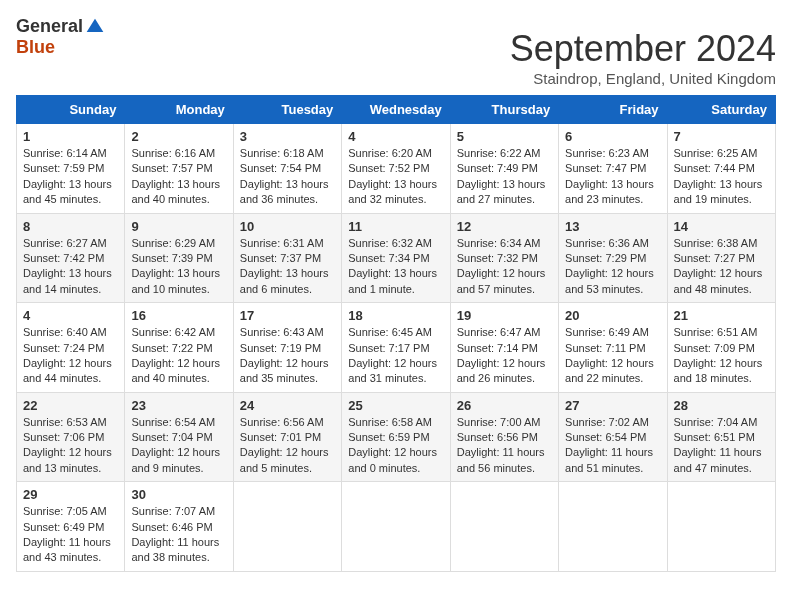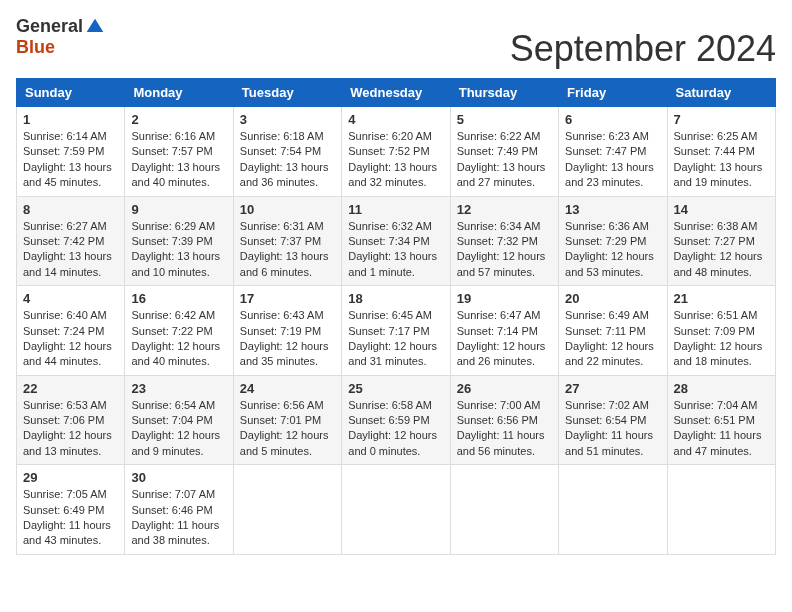--- a/index.html
+++ b/index.html
@@ -54,21 +54,21 @@
       font-size: 15px;
       color: #555;
     }
     .calendar {
       width: 100%;
       border-collapse: collapse;
     }
     .calendar th {
       background-color: #1565c0;
       color: #fff;
-      text-align: left;
+      text-align: right;
       padding: 6px 8px;
       font-size: 13px;
       font-weight: bold;
       border: 1px solid #1565c0;
     }
     .calendar td {
       vertical-align: top;
       padding: 5px 6px;
       border: 1px solid #ddd;
       font-size: 10.5px;
@@ -103,20 +103,21 @@
     <div class="logo-text">
       <span class="logo-general">General</span>
       <svg class="logo-icon" viewBox="0 0 24 24">
         <polygon points="12,2 22,18 2,18" fill="#1565c0"></polygon>
       </svg>
     </div>
     <span class="logo-blue">Blue</span>
   </div>
   <div class="title-block">
     <div class="month-title">September 2024</div>
+    <div class="location">Staindrop, England, United Kingdom</div>
   </div>
 </div>
 
 <table class="calendar">
   <thead>
     <tr>
     <th>Sunday</th>
         <th>Monday</th>
         <th>Tuesday</th>
         <th>Wednesday</th>

